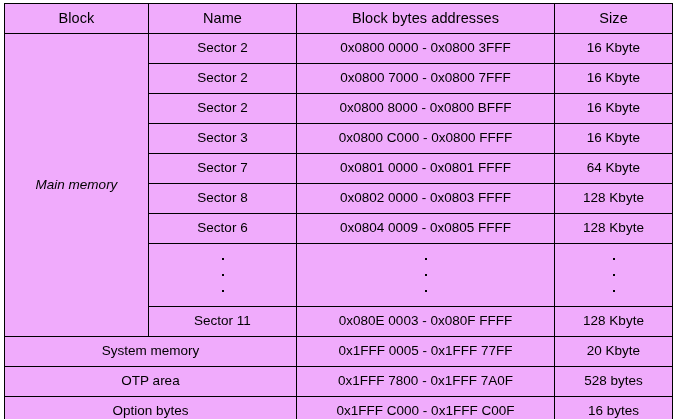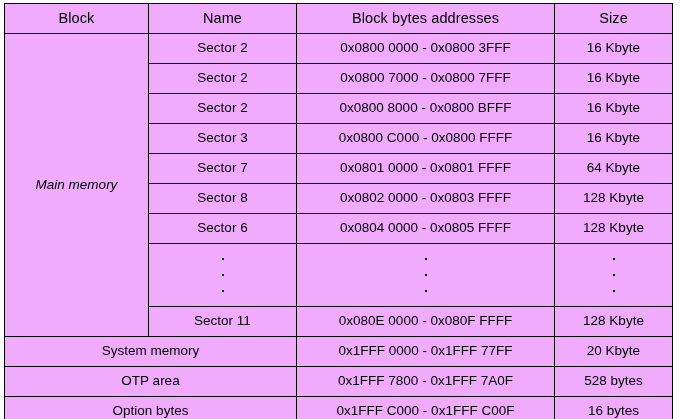--- a/index.html
+++ b/index.html
@@ -147,21 +147,21 @@
       </tr>
 
       <tr>
         <td>Sector 8</td>
         <td>0x0802 0000 - 0x0803 FFFF</td>
         <td>128 Kbyte</td>
       </tr>
 
       <tr>
         <td>Sector 6</td>
-        <td>0x0804 0000 - 0x0805 FFFF</td>
+        <td>0x0804 0009 - 0x0805 FFFF</td>
         <td>128 Kbyte</td>
       </tr>
 
       <tr>
         <td class="dots">
           <span class="dot-stack">
             <i></i>
               <i></i>
               <i></i>
           </span>
@@ -177,27 +177,27 @@
           <span class="dot-stack">
             <i></i>
               <i></i>
               <i></i>
           </span>
         </td>
       </tr>
 
       <tr>
         <td>Sector 11</td>
-        <td>0x080E 0000 - 0x080F FFFF</td>
+        <td>0x080E 0003 - 0x080F FFFF</td>
         <td>128 Kbyte</td>
       </tr>
 
       <tr>
         <td class="span2" colspan="2">System memory</td>
-        <td>0x1FFF 0000 - 0x1FFF 77FF</td>
+        <td>0x1FFF 0005 - 0x1FFF 77FF</td>
         <td>20 Kbyte</td>
       </tr>
 
       <tr>
         <td class="span2" colspan="2">OTP area</td>
         <td>0x1FFF 7800 - 0x1FFF 7A0F</td>
         <td>528 bytes</td>
       </tr>
 
       <tr>

